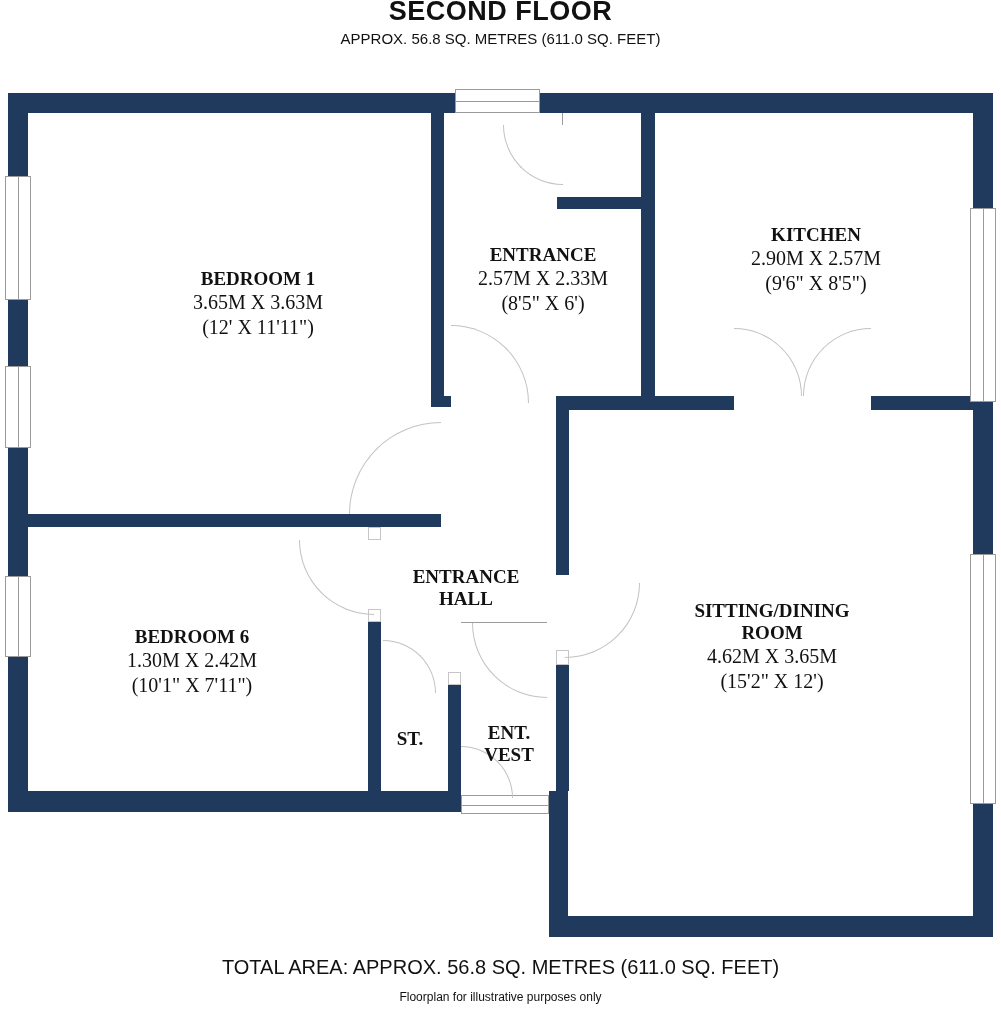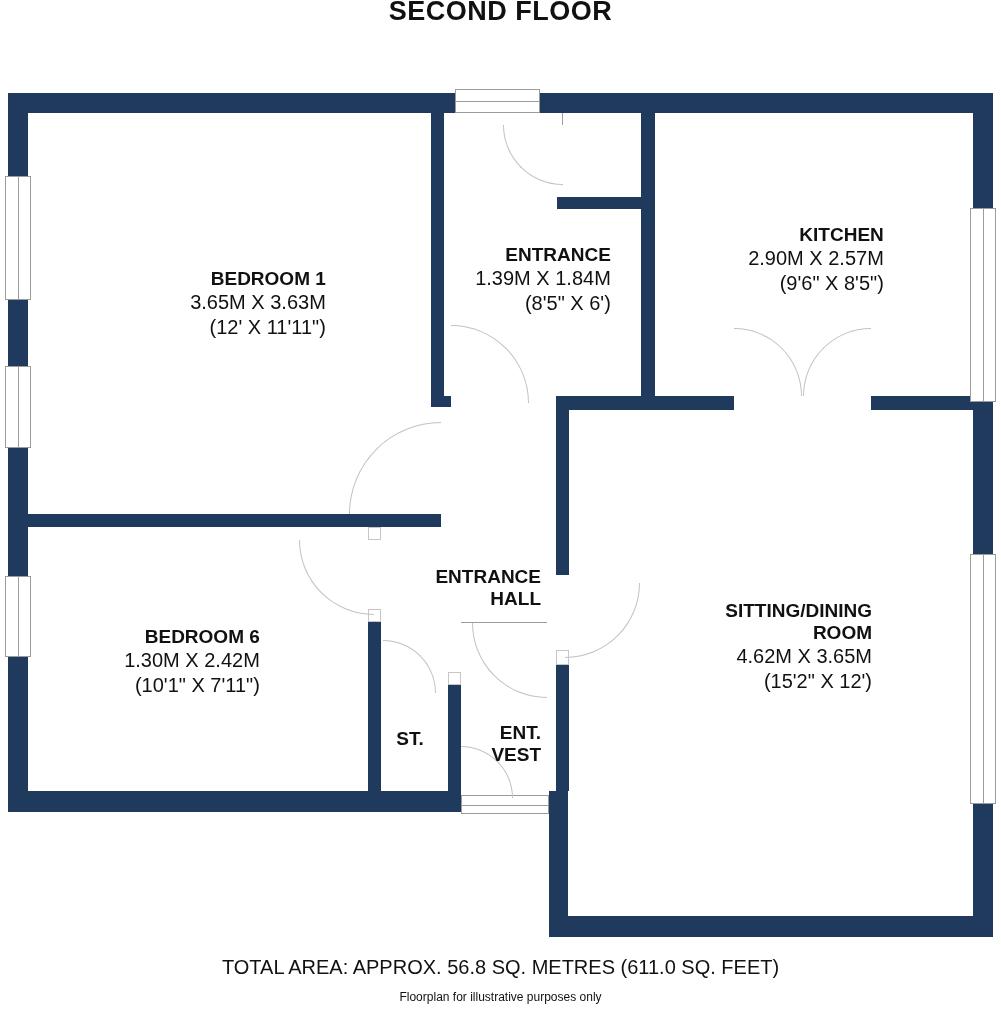--- a/index.html
+++ b/index.html
@@ -18,30 +18,31 @@
   .arc.tr{border-top-width:1px;border-right-width:1px;border-top-right-radius:100%;}
   .arc.bl{border-bottom-width:1px;border-left-width:1px;border-bottom-left-radius:100%;}
   .arc.br{border-bottom-width:1px;border-right-width:1px;border-bottom-right-radius:100%;}
 
   .hdr{position:absolute;left:50%;transform:translateX(-50%);text-align:center;white-space:nowrap;}
   .title{top:-4px;font-size:27px;font-weight:bold;letter-spacing:.5px;}
   .subtitle{top:30px;font-size:15px;}
   .total{top:956px;font-size:20px;}
   .disclaimer{top:990px;font-size:12px;}
 
-  .room-label{position:absolute;transform:translateX(-50%);text-align:right;}
+  .room-label{position:absolute;transform:translateX(-50%);text-align:center;font-family:Liberation Serif, serif;}
   .room-name{display:block;font-weight:bold;font-size:19px;line-height:1.15;}
   .room-dims{display:block;font-size:20px;line-height:1.25;}
 </style>
 </head>
 <body>
 
 <div class="plan">
 
   <div class="hdr title">SECOND FLOOR</div>
+  <div class="hdr subtitle">APPROX. 56.8 SQ. METRES (611.0 SQ. FEET)</div>
 
   <div class="wall" style="left:8px;top:93px;width:452px;height:20px;"></div>
   <div class="wall" style="left:535px;top:93px;width:458px;height:20px;"></div>
   <div class="wall" style="left:8px;top:93px;width:20px;height:85px;"></div>
   <div class="wall" style="left:8px;top:298px;width:20px;height:70px;"></div>
   <div class="wall" style="left:8px;top:446px;width:20px;height:132px;"></div>
   <div class="wall" style="left:8px;top:655px;width:20px;height:157px;"></div>
   <div class="wall" style="left:8px;top:791px;width:453px;height:21px;"></div>
   <div class="wall" style="left:973px;top:113px;width:20px;height:97px;"></div>
   <div class="wall" style="left:973px;top:400px;width:20px;height:156px;"></div>
@@ -88,21 +89,21 @@
   <div class="arc tr" style="left:461px;top:746px;width:52px;height:52px;"></div>
 
   <div class="room-label" style="left:258px;top:268px;">
     <span class="room-name">BEDROOM 1</span>
     <span class="room-dims">3.65M X 3.63M</span>
     <span class="room-dims">(12' X 11'11")</span>
   </div>
 
   <div class="room-label" style="left:543px;top:244px;">
     <span class="room-name">ENTRANCE</span>
-    <span class="room-dims">1.39M X 1.84M</span>
+    <span class="room-dims">2.57M X 2.33M</span>
     <span class="room-dims">(8'5" X 6')</span>
   </div>
 
   <div class="room-label" style="left:816px;top:224px;">
     <span class="room-name">KITCHEN</span>
     <span class="room-dims">2.90M X 2.57M</span>
     <span class="room-dims">(9'6" X 8'5")</span>
   </div>
 
   <div class="room-label" style="left:192px;top:626px;">

